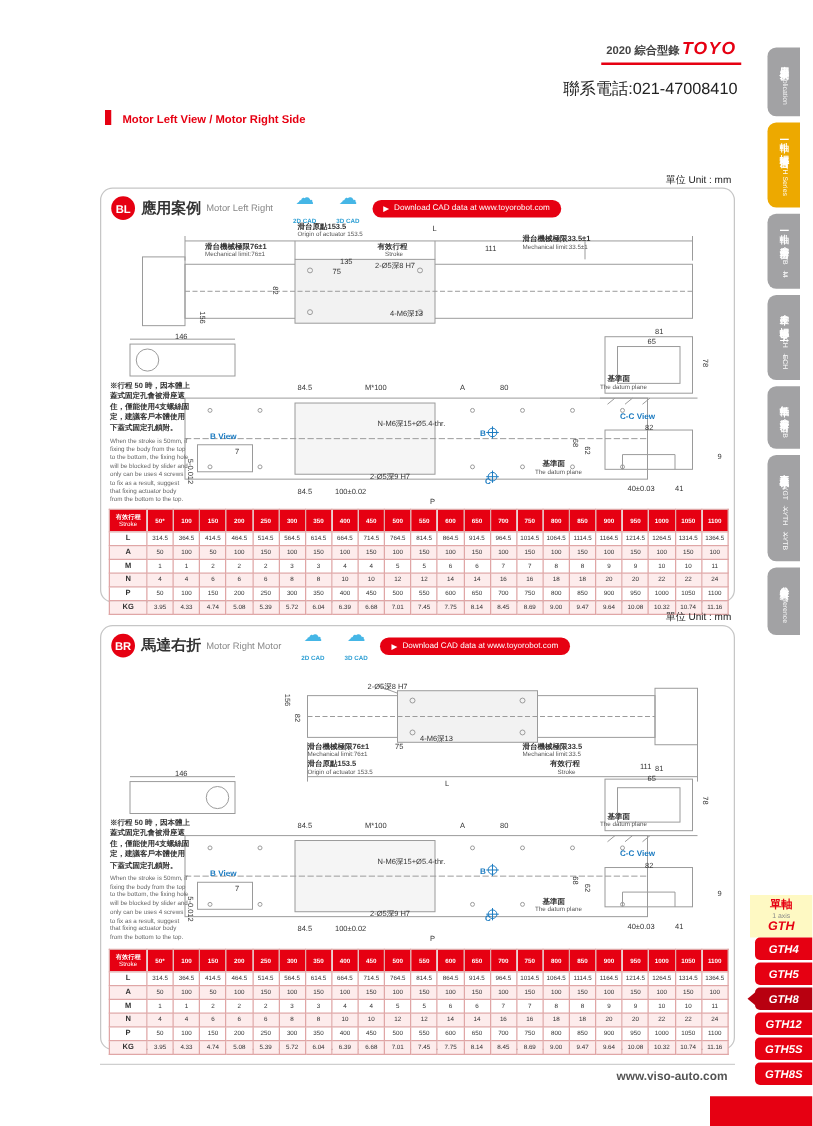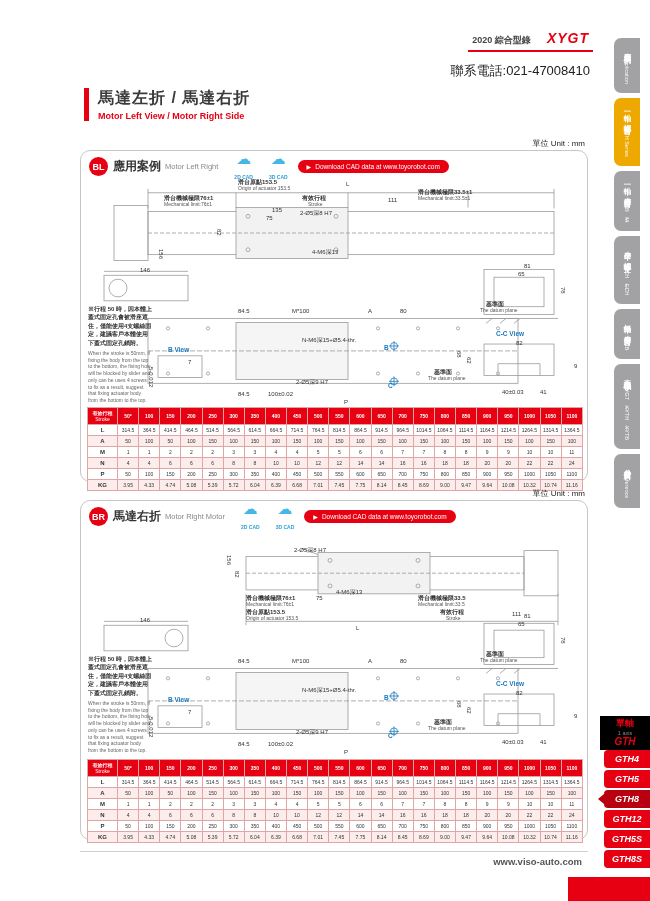--- a/index.html
+++ b/index.html
@@ -1,20 +1,20 @@
 <!DOCTYPE html>
 <html><head>
 <meta charset="utf-8">
 <style>
   * { margin:0; padding:0; box-sizing:border-box; }
   html,body { width:650px; height:901px; }
   body { position:relative; background:#fff; font-family:"Liberation Sans",sans-serif; color:#333; overflow:hidden; }
 
   
-  .topbar { position:absolute; top:30px; right:57px; display:flex; align-items:baseline; gap:16px; border-bottom:2px solid #e60012; padding:0 4px 3px 4px;justify-content:center; }
+  .topbar { position:absolute; top:30px; right:57px; display:flex; align-items:baseline; gap:2px; border-bottom:2px solid #e60012; padding:0 4px 3px 4px;justify-content:center; }
   .catalog { font-size:9px; font-weight:bold; color:#444; }
   .logo { font-size:14px; font-weight:bold; font-style:italic; color:#e60012; letter-spacing:1px; }
   .phone { position:absolute; top:62px; right:60px; font-size:13px; color:#222; }
 
   
   .title-block { position:absolute; top:88px; left:84px; border-left:5px solid #e60012; padding-left:9px; }
   .title-zh { font-size:16px; font-weight:bold; color:#3a3a3a; letter-spacing:1px; }
   .title-en { font-size:9px; color:#e60012; font-weight:bold; margin-top:2px; }
 
   
@@ -61,46 +61,45 @@
   .panel.br .spec { top:258px; }
   .spec th, .spec td { border:0.5px solid #e0a6a6; text-align:center; padding:2px 0; overflow:hidden; }
   .spec thead th { background:#e60012; color:#fff; font-size:5px; font-weight:bold; }
   .spec thead th.corner { width:30px; }
   .spec tbody th { background:#fff; color:#333; font-size:6px; font-weight:bold; }
   .spec tbody td { font-size:5px; color:#333; background:#fff; }
   .spec tbody tr:nth-child(even) td, .spec tbody tr:nth-child(even) th { background:#fdecec; }
 
   
   .gth-menu { position:absolute; right:0; top:716px; width:50px; }
-  .gth-head { text-align:center; padding:1px 0 3px 0; background:#000000; }
+  .gth-head { text-align:center; padding:1px 0 3px 0; background:#fef9c3; }
   .gth-head-zh { color:#e60012; font-size:9px; font-weight:bold; }
   .gth-head-en { color:#888; font-size:5.5px; }
   .gth-head-series { color:#e60012; font-size:10px; font-weight:bold; font-style:italic; }
   .gth-item { background:#e60012; color:#fff; font-size:9px; font-weight:bold; font-style:italic;
               text-align:center; padding:4px 0; margin:0 0 2px 4px; border-radius:4px 0 0 4px; position:relative; }
   .gth-item.active { background:#b80010; }
   .gth-item.active::before { content:""; position:absolute; left:-6px; top:50%; margin-top:-5px;
               border-right:6px solid #b80010; border-top:5px solid transparent; border-bottom:5px solid transparent; }
 
   
   .footer-line { position:absolute; left:80px; top:851px; width:508px; height:1px; background:#cfcfcf; }
   .site { position:absolute; right:68px; top:856px; font-size:9.5px; font-weight:bold; color:#555; }
   .corner-red { position:absolute; right:0; top:877px; width:82px; height:24px; background:#e60012; }
 </style>
 </head>
 <body>
 
 <div class="topbar">
   <span class="catalog">2020 綜合型錄</span>
-  <span class="logo">XYGT</span>
+  <span class="logo">TOYO</span>
 </div>
 <div class="phone">聯系電話:021-47008410</div>
 
 <div class="title-block">
-  <div class="title-zh">馬達左折 / 馬達右折</div>
   <div class="title-en">Motor Left View / Motor Right Side</div>
 </div>
 
 <div class="side-tabs">
   <div class="side-tab">
     <span class="tab-zh">應用案例</span>
     <span class="tab-en">Application</span>
   </div>
   <div class="side-tab active">
     <span class="tab-zh">一軸｜螺桿滑台</span>

